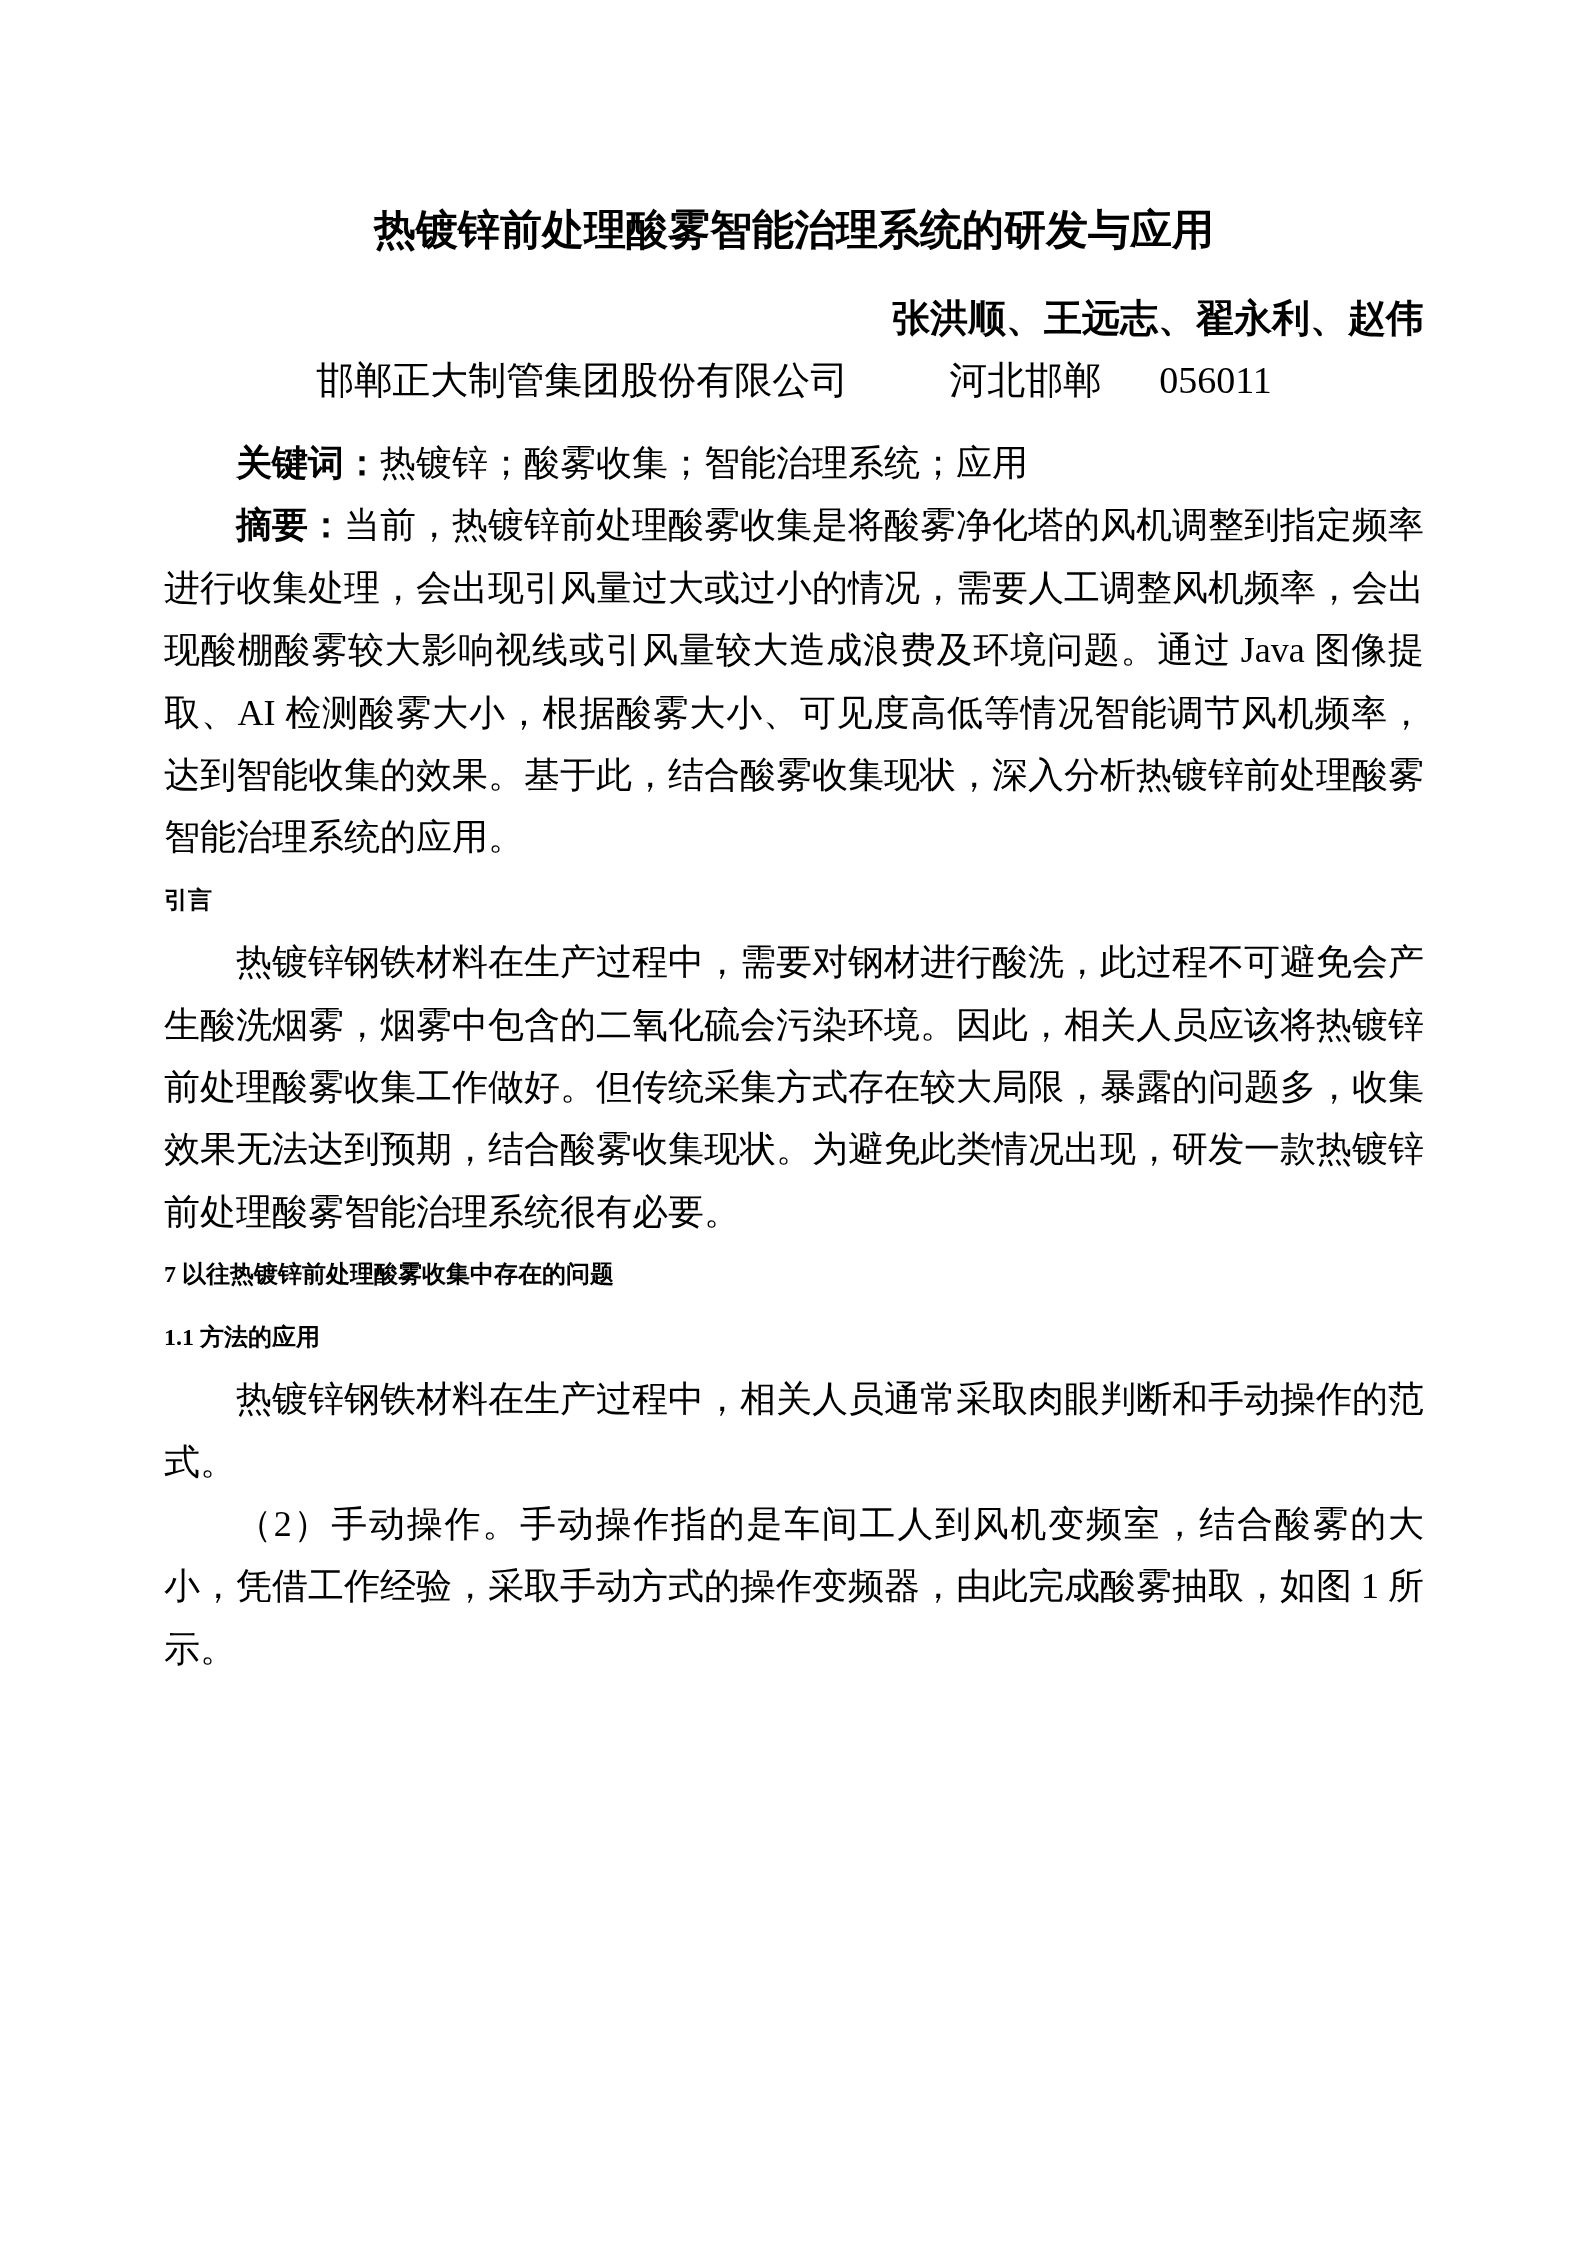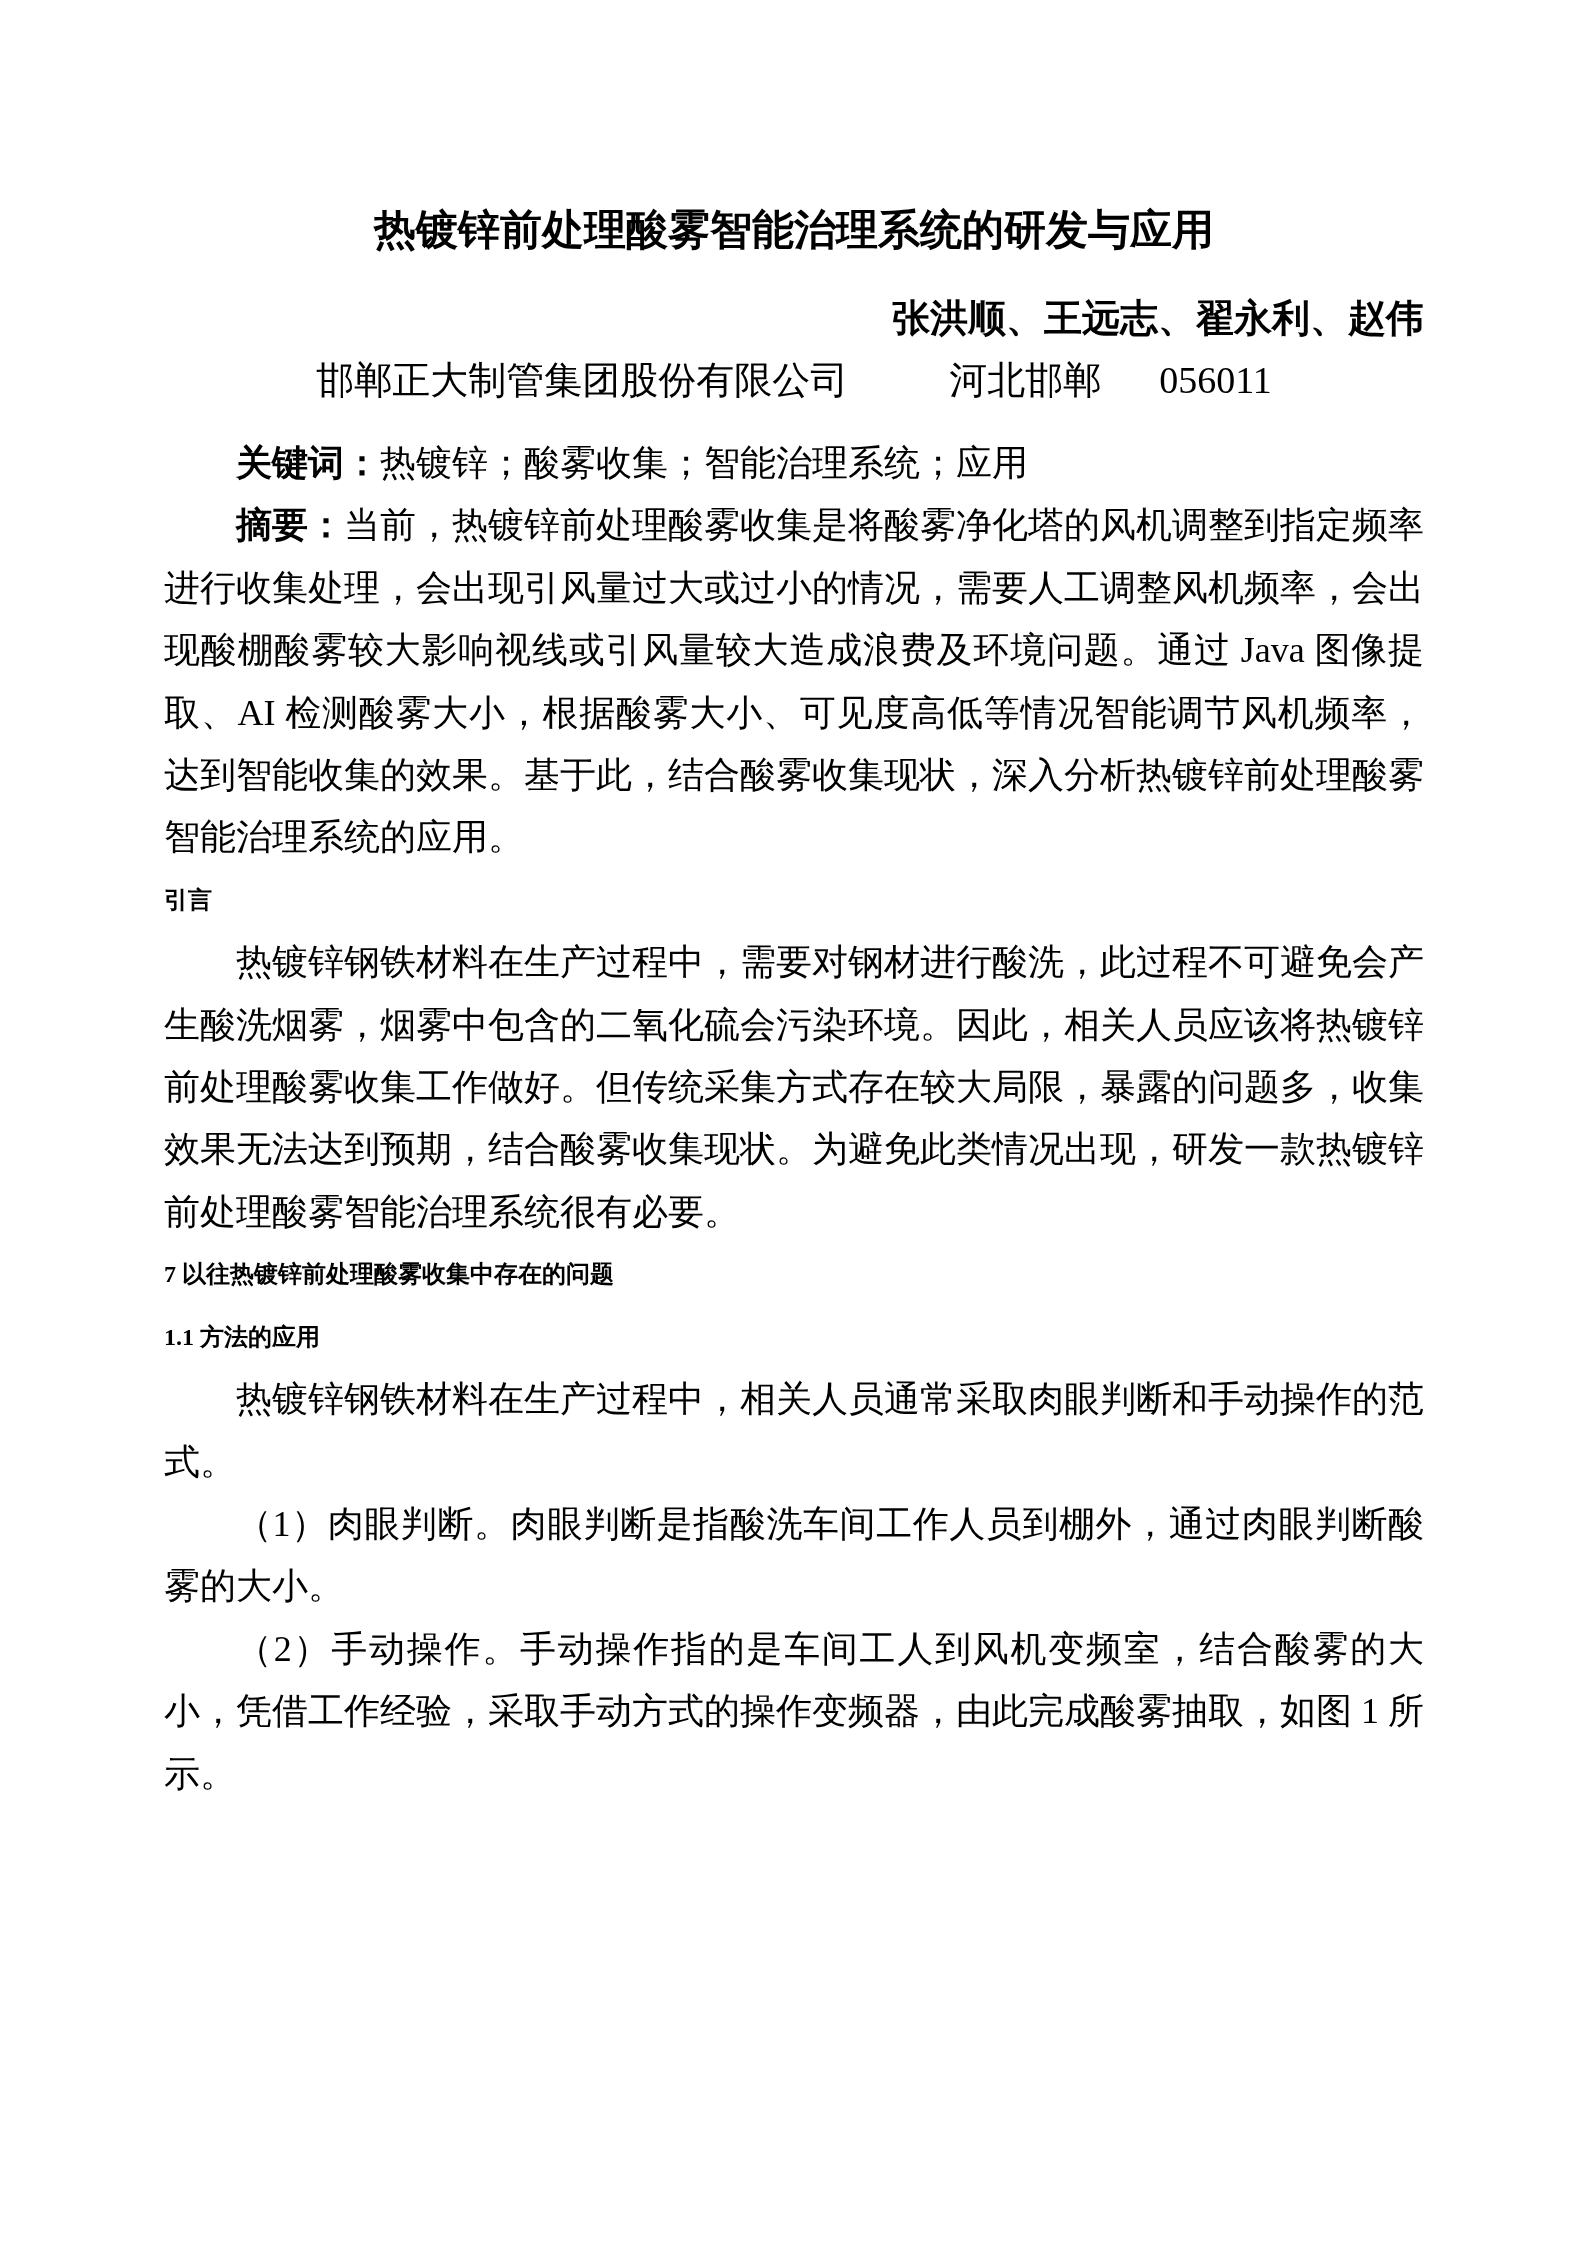--- a/index.html
+++ b/index.html
@@ -84,19 +84,18 @@
     <h2 class="sec">引言</h2>
 
     <p class="para">热镀锌钢铁材料在生产过程中，需要对钢材进行酸洗，此过程不可避免会产生酸洗烟雾，烟雾中包含的二氧化硫会污染环境。因此，相关人员应该将热镀锌前处理酸雾收集工作做好。但传统采集方式存在较大局限，暴露的问题多，收集效果无法达到预期，结合酸雾收集现状。为避免此类情况出现，研发一款热镀锌前处理酸雾智能治理系统很有必要。</p>
 
     <h2 class="sec">7 以往热镀锌前处理酸雾收集中存在的问题</h2>
 
     <h3 class="subsec">1.1 方法的应用</h3>
 
     <p class="para">热镀锌钢铁材料在生产过程中，相关人员通常采取肉眼判断和手动操作的范式。</p>
 
-    <p class="para">（1）肉眼判断。肉眼判断是指酸洗车间工作人员到棚外，通过肉眼判断酸雾的大小。</p>
 
     <p class="para">（2）手动操作。手动操作指的是车间工人到风机变频室，结合酸雾的大小，凭借工作经验，采取手动方式的操作变频器，由此完成酸雾抽取，如图 1 所示。</p>
 
   </div>
 
 </div>
 
 </body></html>

